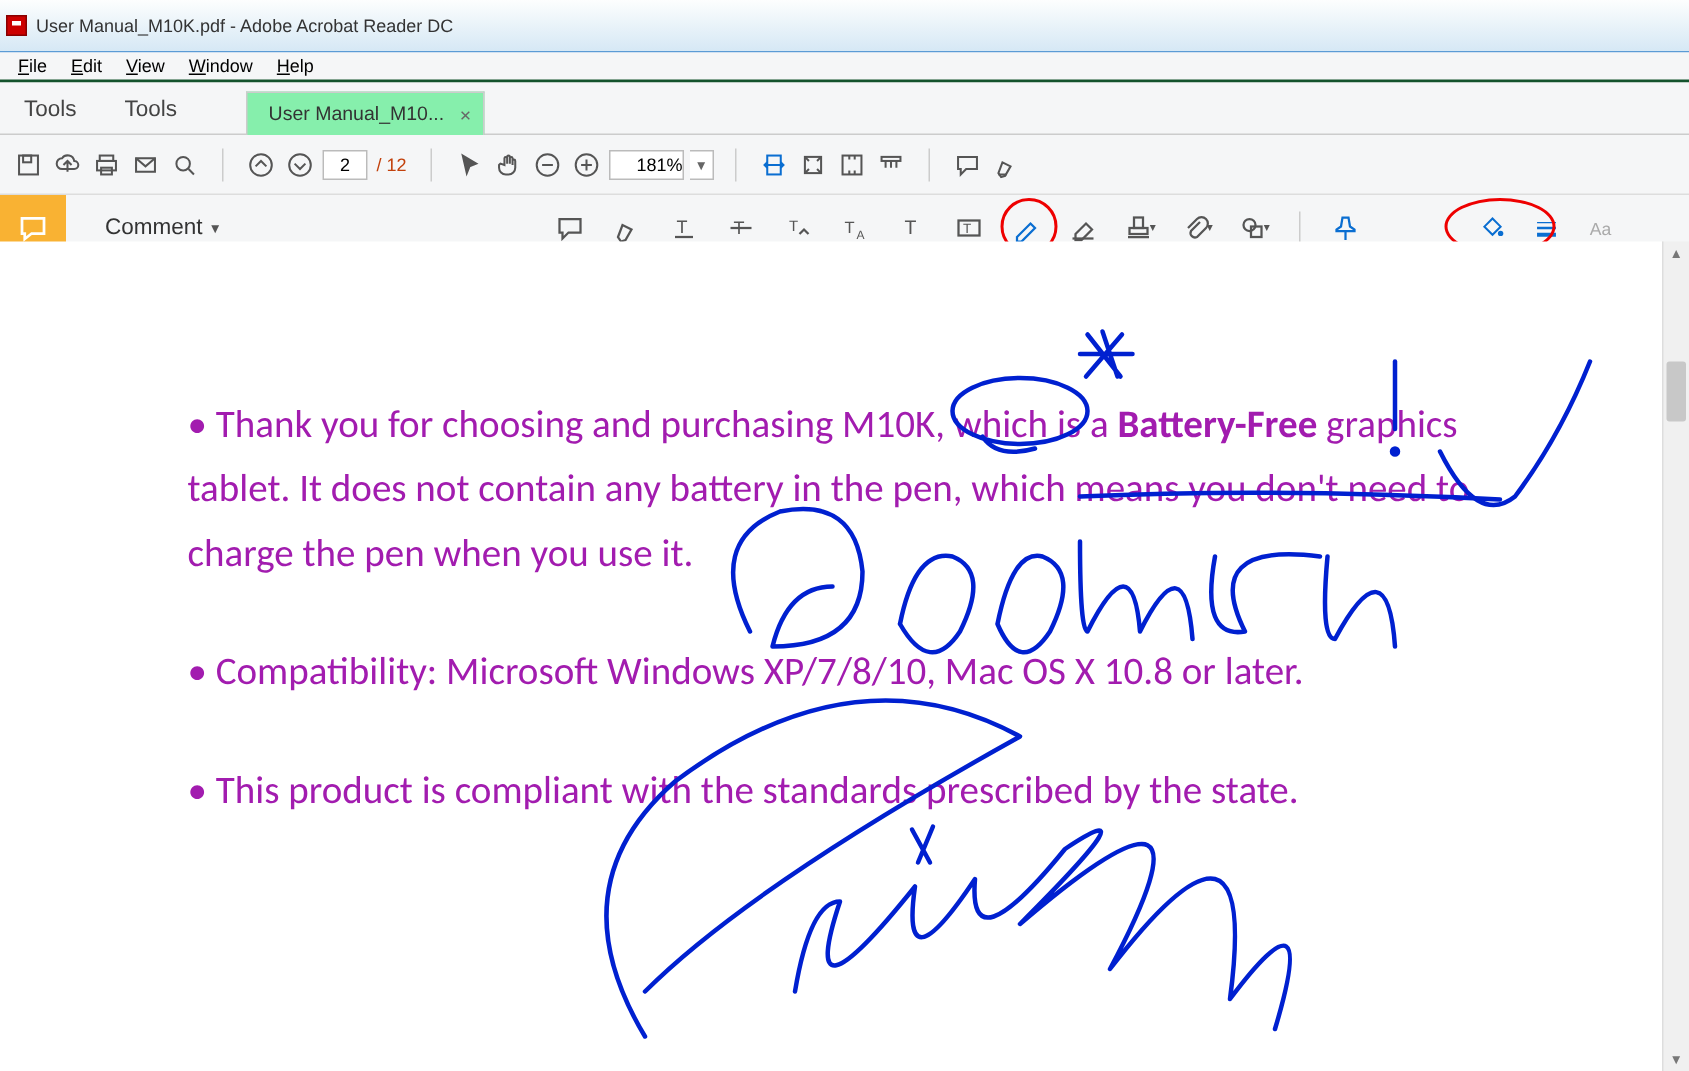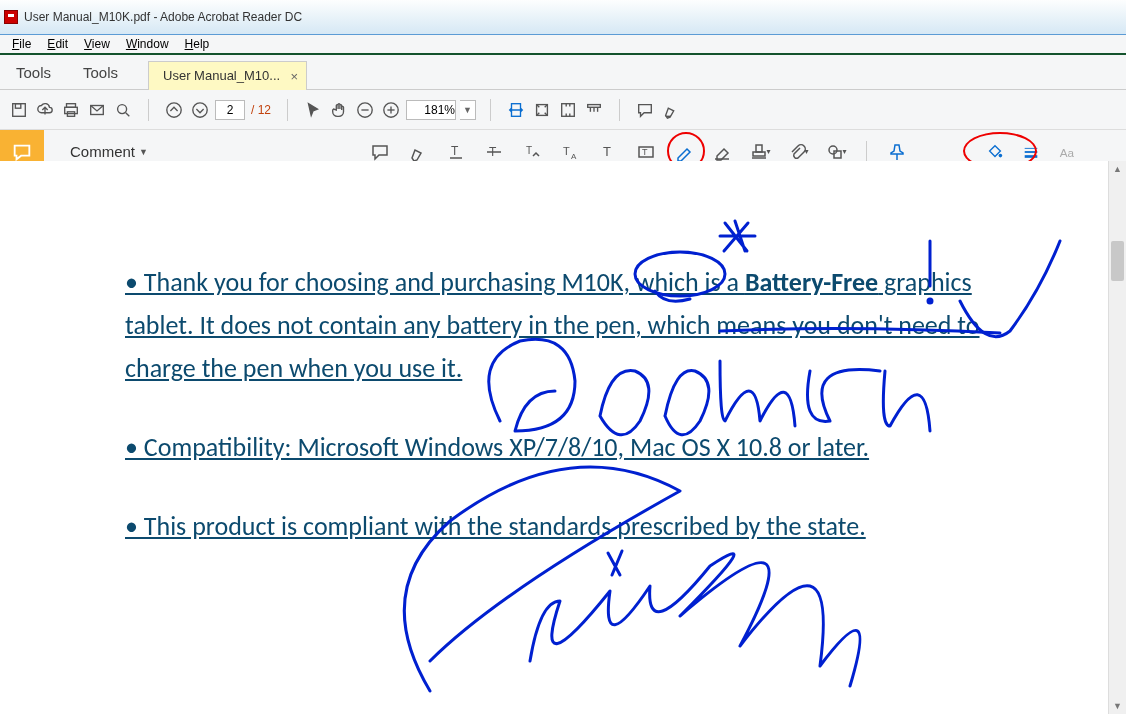--- a/index.html
+++ b/index.html
@@ -59,28 +59,28 @@
     gap: 20px;
   }
   .tabbar .maintab {
     font-size: 15px;
     font-weight: 500;
     color: #444;
     padding: 8px 6px;
     cursor: default;
   }
   .tabbar .doc-tab {
-    background: #fef9c3;
+    background: #86efac;
     border: 1px solid #ccc;
     border-bottom: none;
     padding: 6px 26px 7px 14px;
     font-size: 13px;
     color: #333;
     position: relative;
-    margin-left: 4px;
+    margin-left: 20px;
     margin-bottom: -1px;
   }
   .tabbar .doc-tab .close {
     position: absolute;
     right: 8px; top: 7px;
     font-size: 13px;
     color: #666;
   }
   .toolbar1 {
     height: 40px;
@@ -192,23 +192,22 @@
     left: 0;
     right: 18px;
     bottom: 0;
     background: #fff;
     overflow: hidden;
   }
   .doc-content {
     padding: 100px 110px 0 125px;
     font-family: Calibri, sans-serif;
     font-size: 26px;
-    color: #0c4a6e;
+    color: #a21caf;
     line-height: 1.65;
-    text-decoration: underline;
   }
   .doc-content p { margin-bottom: 36px; }
   .doc-content b { font-weight: bold; }
   .scrollbar-v {
     position: absolute;
     top: 161px; right: 0; bottom: 0;
     width: 18px;
     background: #f0f0f0;
     border-left: 1px solid #ddd;
   }

